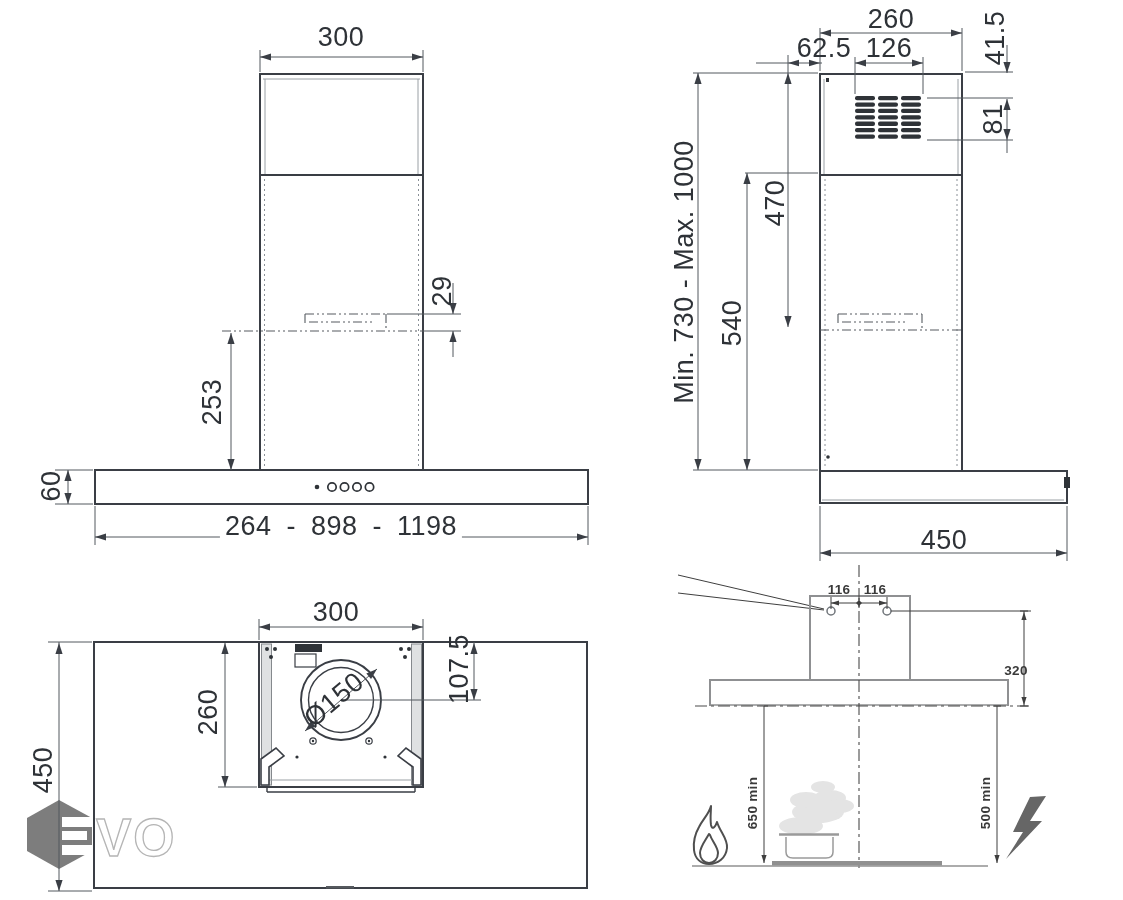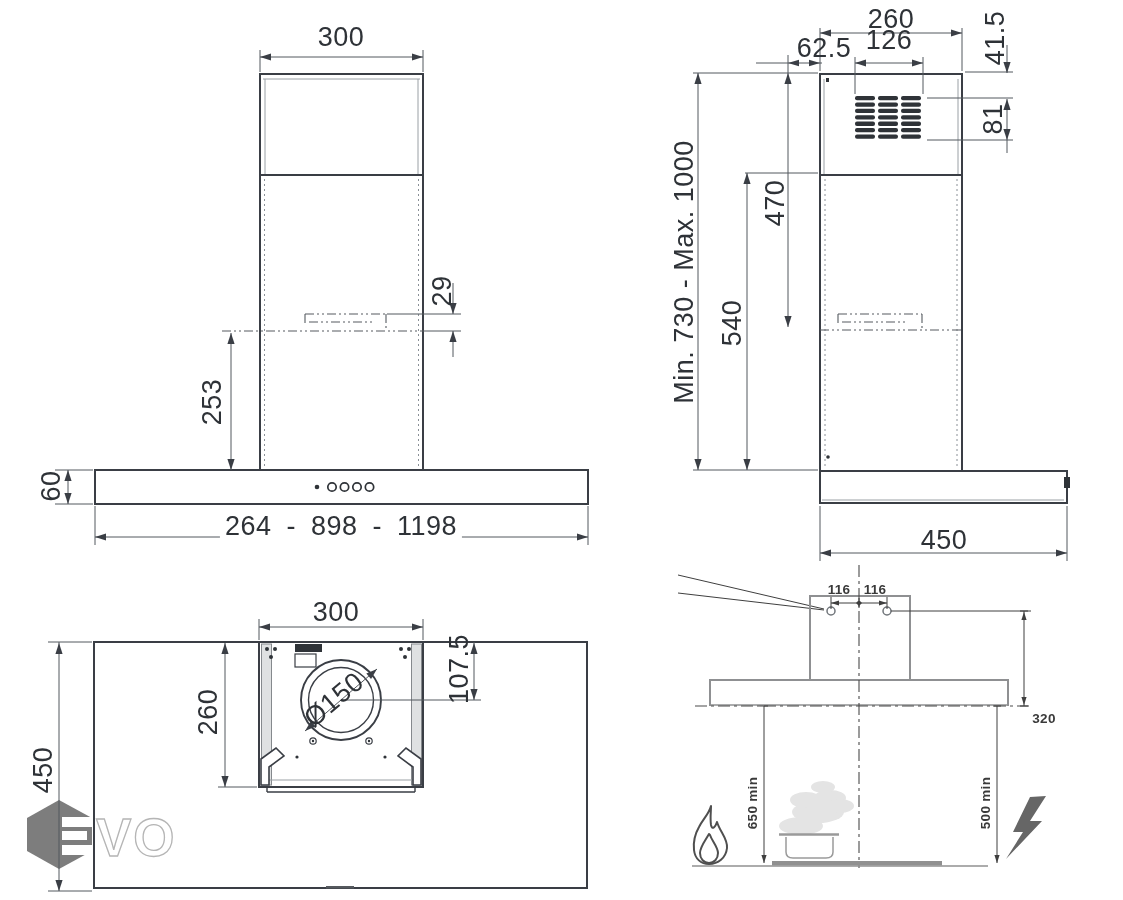--- a/index.html
+++ b/index.html
@@ -262,33 +262,33 @@
 </svg>
 
   <div class="lbl" style="left:341px;top:37px;">300</div>
   <div class="lbl rot90" style="left:442px;top:291px;">29</div>
   <div class="lbl rot90" style="left:212px;top:402px;">253</div>
   <div class="lbl rot90" style="left:51px;top:486px;">60</div>
   <div class="lbl whitebg wide" style="left:341px;top:526px;">264 - 898 - 1198</div>
 
   <div class="lbl" style="left:891px;top:19px;">260</div>
   <div class="lbl" style="left:824px;top:48px;">62.5</div>
-  <div class="lbl" style="left:889px;top:40px;">126</div>
+  <div class="lbl" style="left:889px;top:48px;">126</div>
   <div class="lbl rot90" style="left:995px;top:38px;">41.5</div>
   <div class="lbl rot90" style="left:993px;top:119px;">81</div>
   <div class="lbl rot90" style="left:684px;top:272px;">Min. 730 - Max. 1000</div>
   <div class="lbl rot90" style="left:775px;top:203px;">470</div>
   <div class="lbl rot90" style="left:732px;top:323px;">540</div>
   <div class="lbl" style="left:944px;top:540px;">450</div>
 
   <div class="lbl" style="left:336px;top:612px;">300</div>
   <div class="lbl rot90" style="left:208px;top:712px;">260</div>
   <div class="lbl" style="left:334px;top:700px;transform:translate(-50%,-50%) rotate(-40deg);">Ø150</div>
   <div class="lbl rot90" style="left:459px;top:669px;">107.5</div>
   <div class="lbl rot90" style="left:43px;top:770px;">450</div>
 
   <div class="lbl sm" style="left:839px;top:589px;">116</div>
   <div class="lbl sm" style="left:875px;top:589px;">116</div>
-  <div class="lbl sm" style="left:1044px;top:670px;margin-top:48px;">320</div>
+  <div class="lbl sm" style="left:1016px;top:670px;">320</div>
   <div class="lbl sm rot90" style="left:752px;top:803px;">650 min</div>
   <div class="lbl sm rot90" style="left:985px;top:803px;">500 min</div>
 
 </div>
 
 </body></html>

